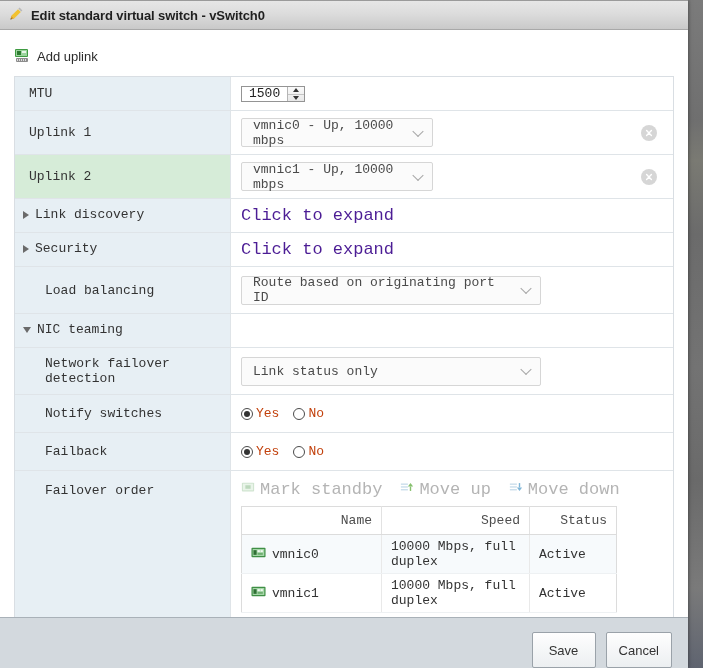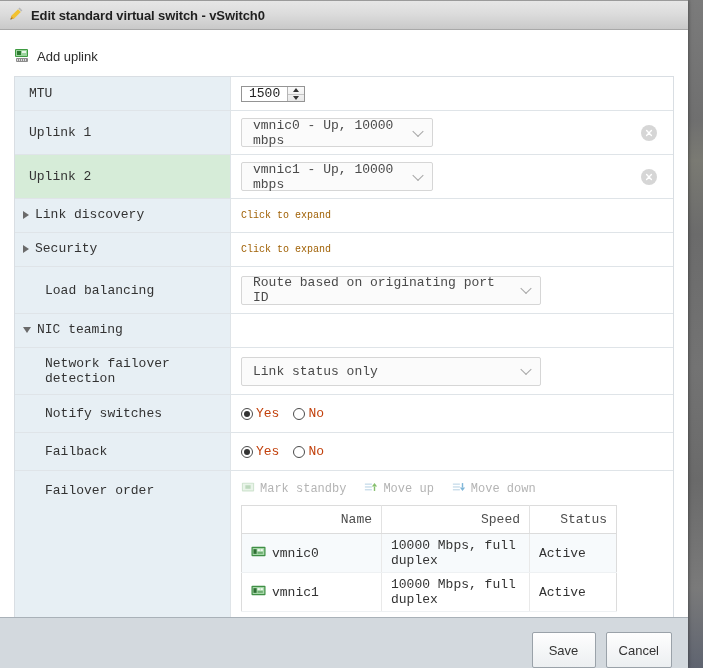--- a/index.html
+++ b/index.html
@@ -117,21 +117,21 @@
     border-left: 6px solid #6a6a6a;
     margin-left: 2px;
   }
   .caret.down {
     border-left: 4.5px solid transparent;
     border-right: 4.5px solid transparent;
     border-top: 6px solid #6a6a6a;
     border-bottom: none;
   }
 
-  .hint { color: #a16207; font-size: 10px; }
+  .hint { color: #4c1d95; font-size: 17px; }
 
   
   .spinner {
     display: inline-flex;
     align-items: stretch;
     border: 1px solid #949494;
     background: #fff;
     height: 16px;
     width: 64px;
   }
@@ -200,21 +200,21 @@
     border: 1.5px solid #4b4b4b; background: #fff;
     display: flex; align-items: center; justify-content: center;
   }
   .rdot.on::after {
     content: ""; width: 6px; height: 6px; border-radius: 50%; background: #333;
   }
 
   
   .fo-wrap { display: flex; flex-direction: column; gap: 7px; padding-top: 2px; width: 100%; }
   .fo-toolbar { display: flex; align-items: center; gap: 18px; }
-  .fo-btn { display: flex; align-items: center; gap: 5px; color: #b4b4b4; font-size: 12px; cursor: default; }
+  .fo-btn { display: flex; align-items: center; gap: 5px; color: #b4b4b4; font-size: 17px; cursor: default; }
 
   table.fo {
     border-collapse: collapse;
     width: 376px;
     border: 1px solid #dcdcdc;
     background: #fff;
   }
   table.fo th {
     text-align: right;
     font-weight: normal;

